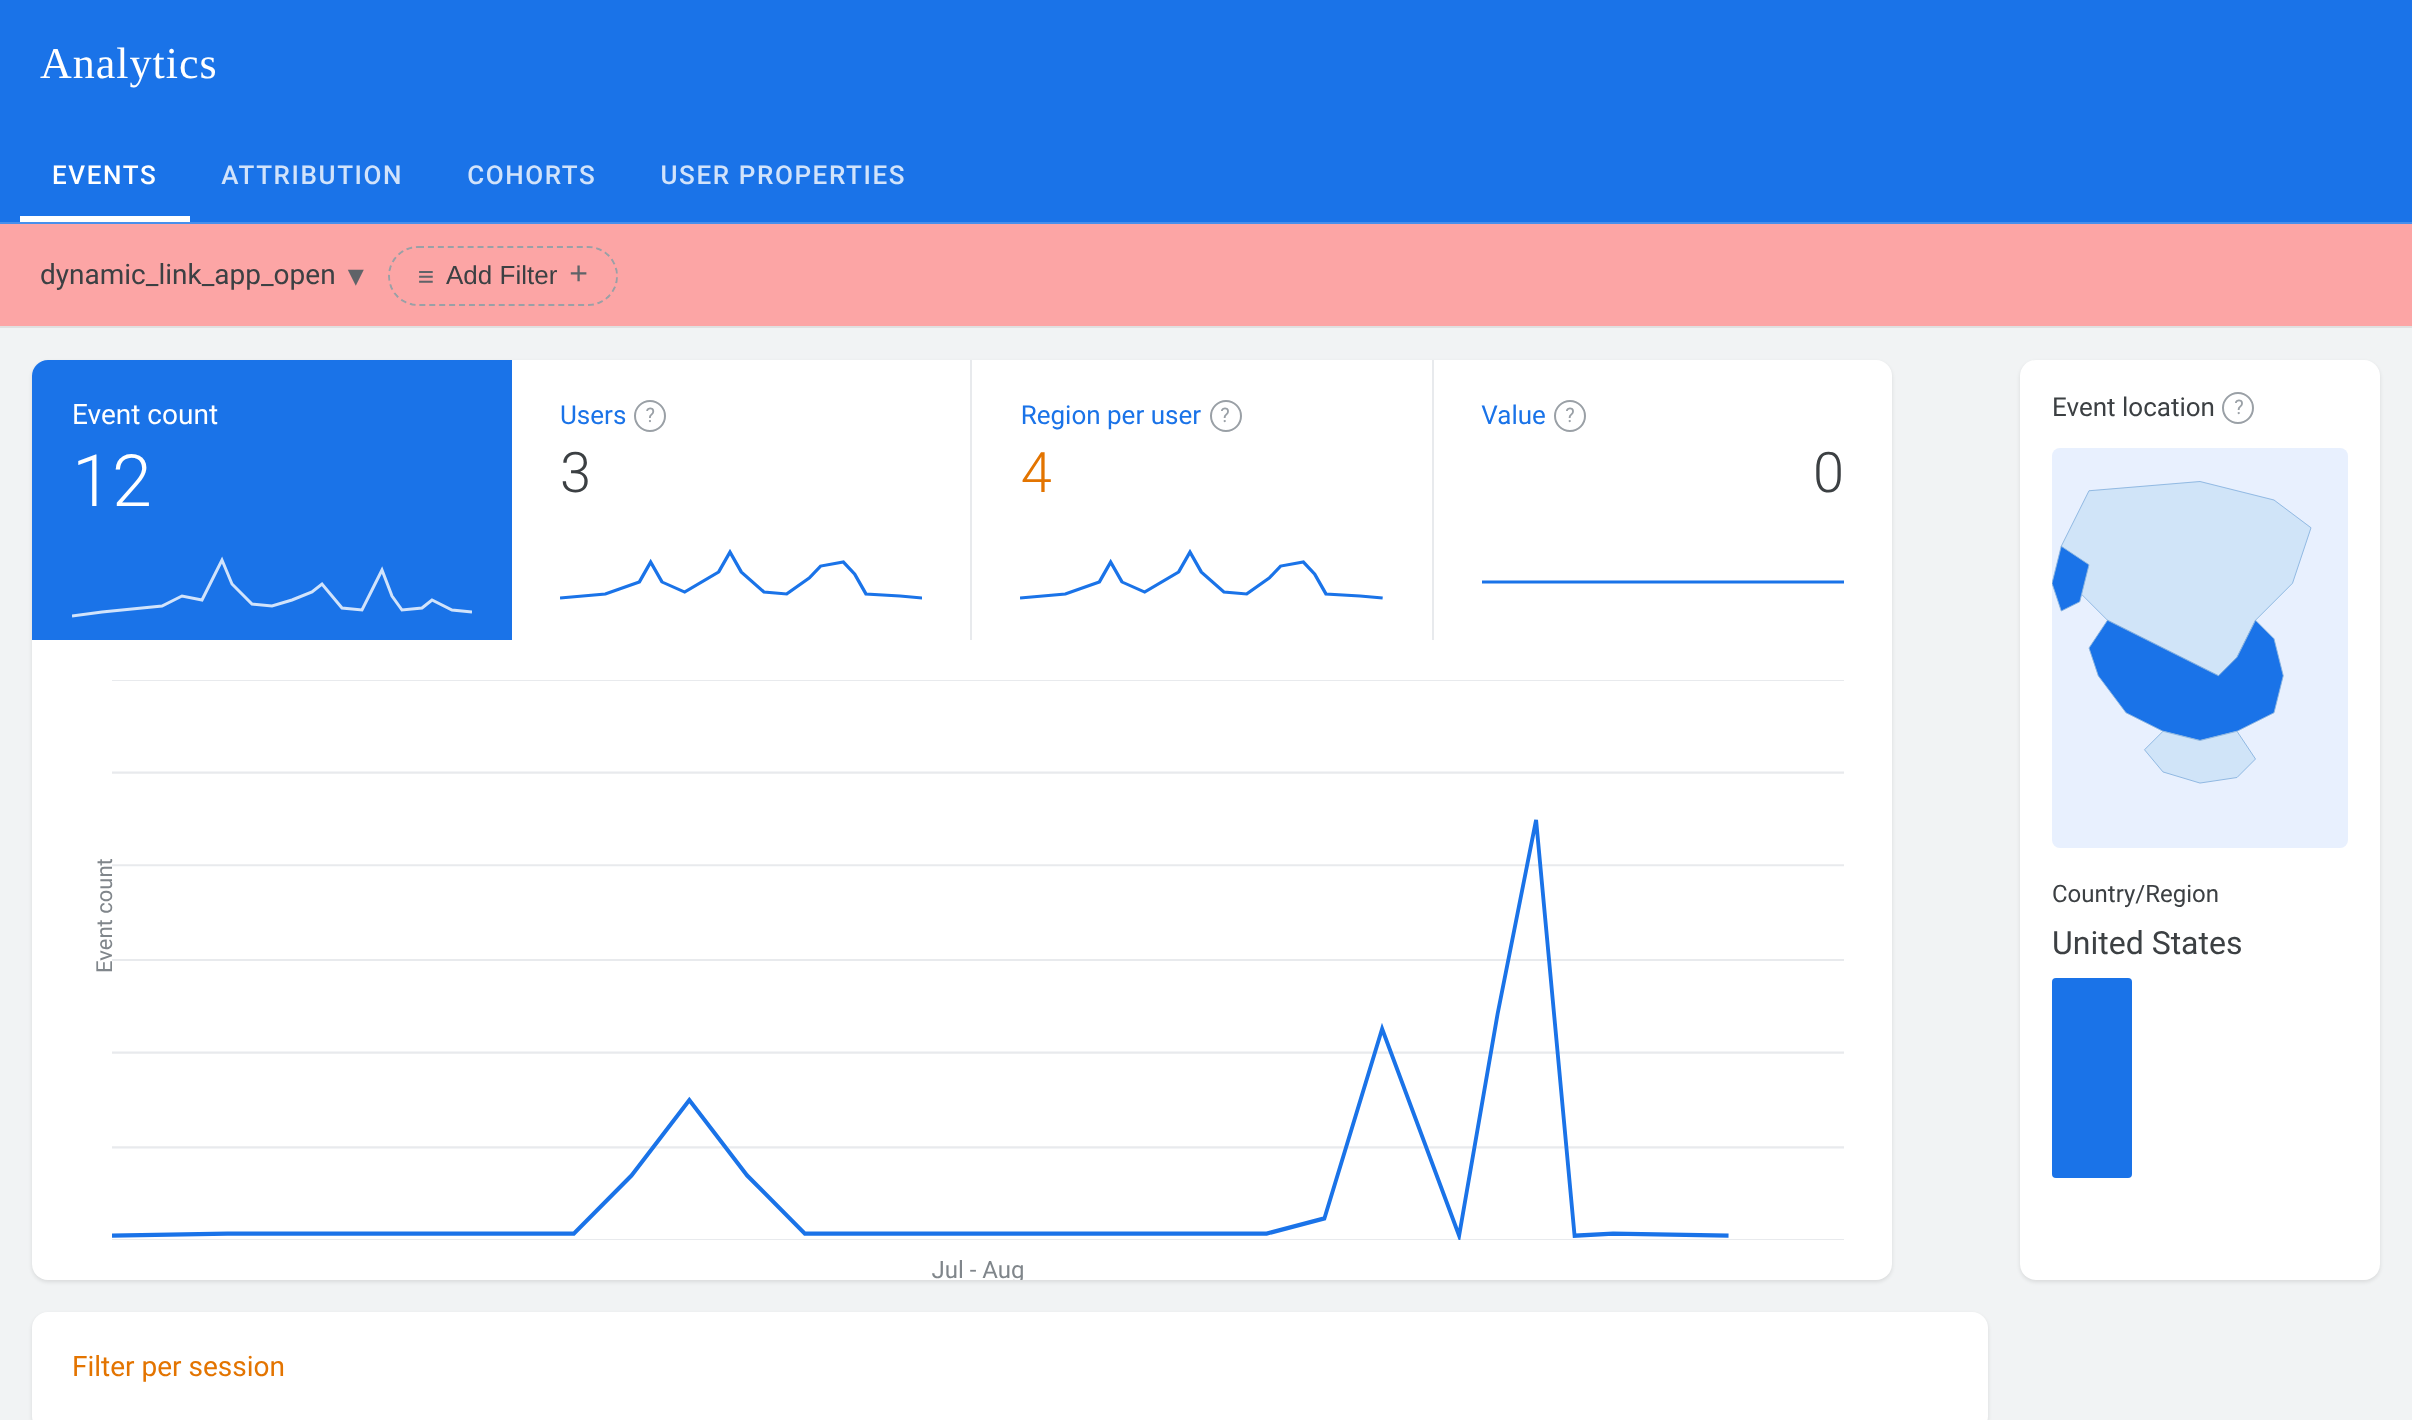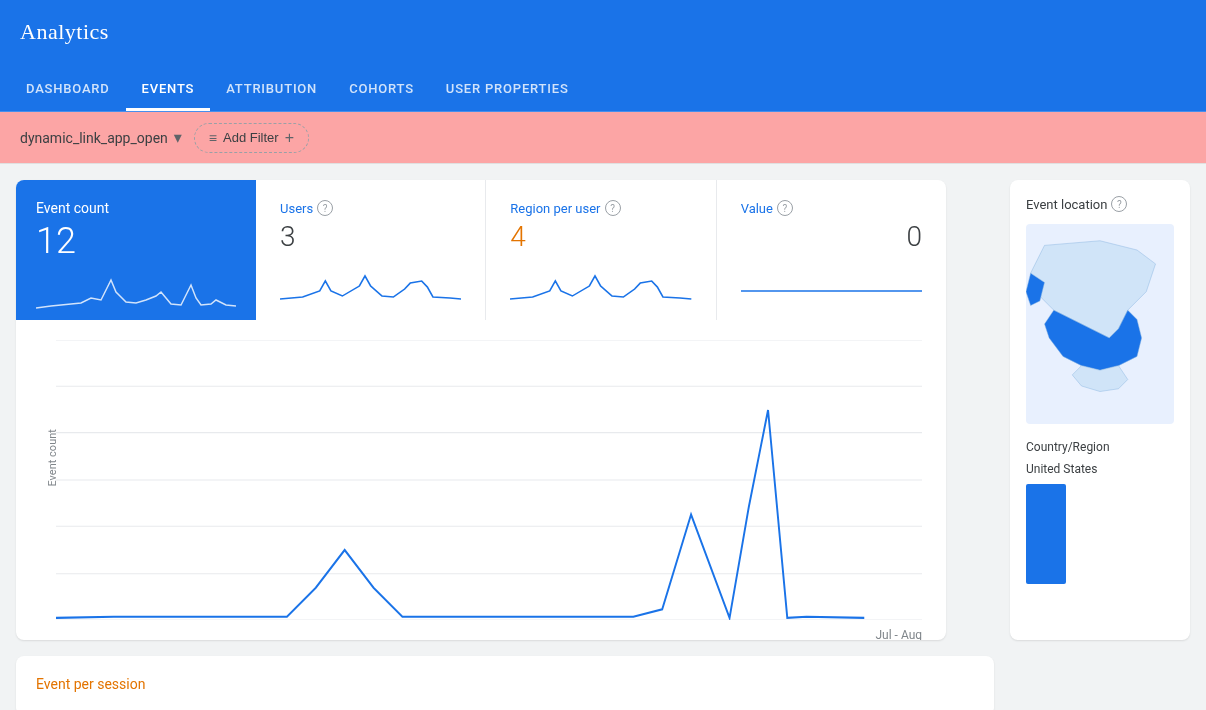--- a/index.html
+++ b/index.html
@@ -180,21 +180,21 @@
       transform: rotate(-90deg) translateX(50%);
       font-size: 11px;
       color: #80868b;
       white-space: nowrap;
     }
     .chart-svg {
       width: 100%;
       height: 100%;
     }
     .chart-x-label {
-      text-align: right;
+      text-align: center;
       font-size: 12px;
       color: #80868b;
       margin-top: 4px;
     }
 
     
     .map-panel {
       background: white;
       border-radius: 8px;
       width: 180px;
@@ -226,21 +226,21 @@
     .country-region-label {
       font-size: 12px;
       color: #3c4043;
       margin-top: 16px;
       margin-bottom: 8px;
     }
     .country-bar-row {
       display: flex;
       align-items: flex-start;
       justify-content: space-between;
-      font-size: 12px;
+      font-size: 16px;
     }
     .country-name { color: #3c4043; }
     .country-bar {
       height: 100px;
       background: #1a73e8;
       width: 40px;
       border-radius: 2px;
     }
 
     
@@ -263,21 +263,20 @@
     }
   </style>
 </head>
 <body>
 
 <div class="top-bar">
   <span class="top-bar-title">Analytics</span>
 </div>
 
 <div class="nav-bar">
-  <div class="nav-item">DASHBOARD</div>
   <div class="nav-item active">EVENTS</div>
   <div class="nav-item">ATTRIBUTION</div>
   <div class="nav-item">COHORTS</div>
   <div class="nav-item">USER PROPERTIES</div>
 </div>
 
 <div class="filter-bar">
   <div class="dropdown-select">
     <span>dynamic_link_app_open</span>
     <span class="dropdown-arrow">▾</span>
@@ -431,16 +430,16 @@
     </div>
     <div style="margin-top:8px;">
       <div class="country-bar"></div>
     </div>
   </div>
 
 </div>
 
 <div class="bottom-section">
   <div class="bottom-card">
-    <div class="bottom-card-title">Event per session</div>
+    <div class="bottom-card-title">Filter per session</div>
   </div>
   <div style="width:180px; flex-shrink:0;"></div>
 </div>
 
 </body></html>

